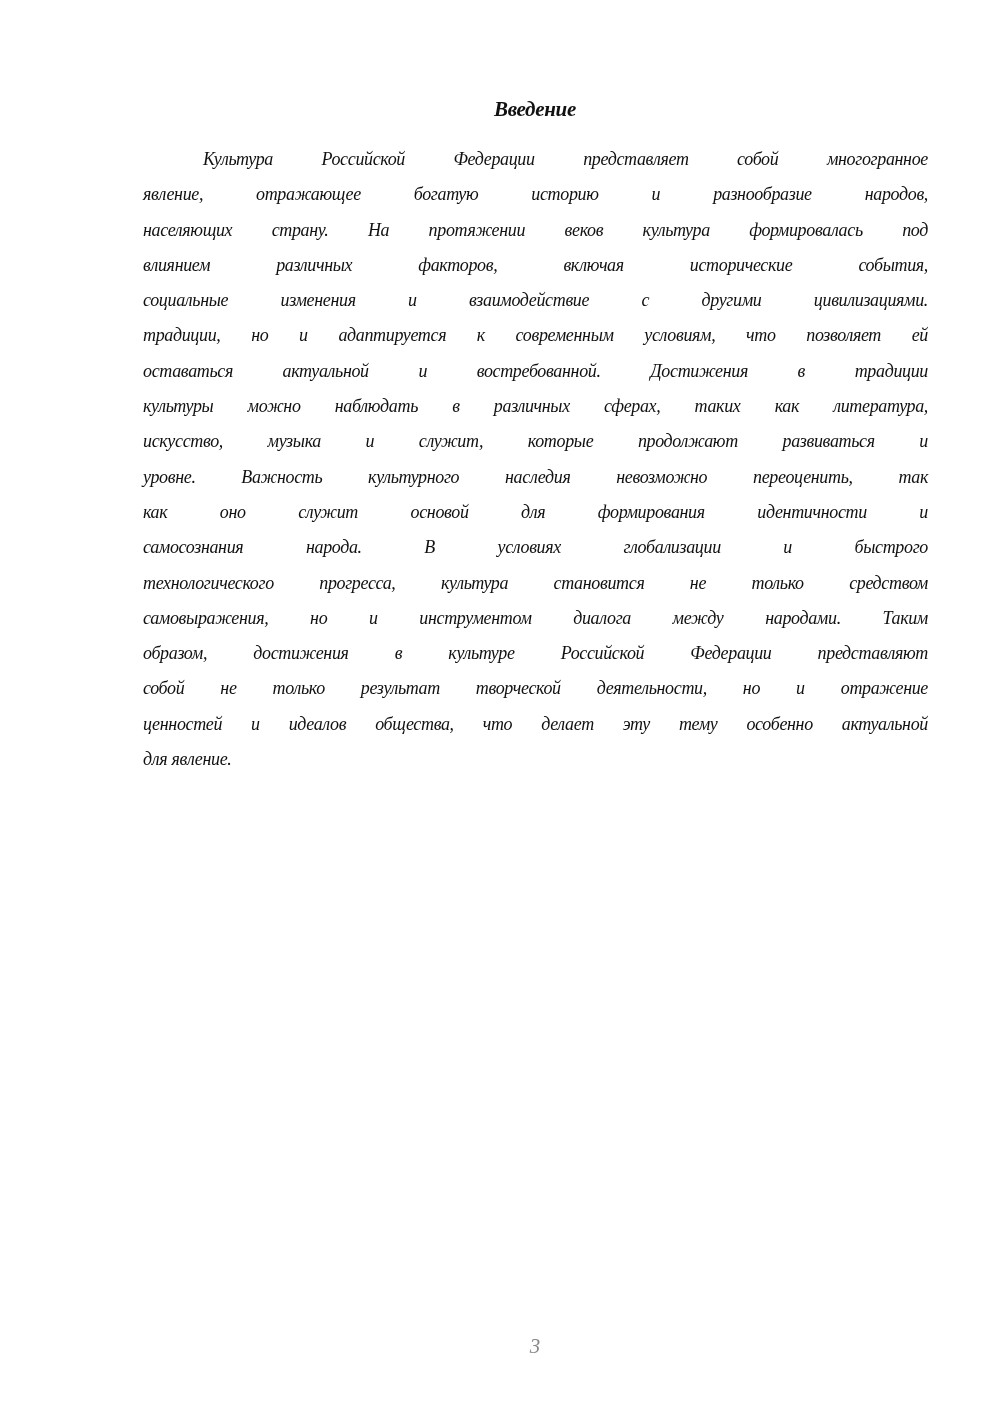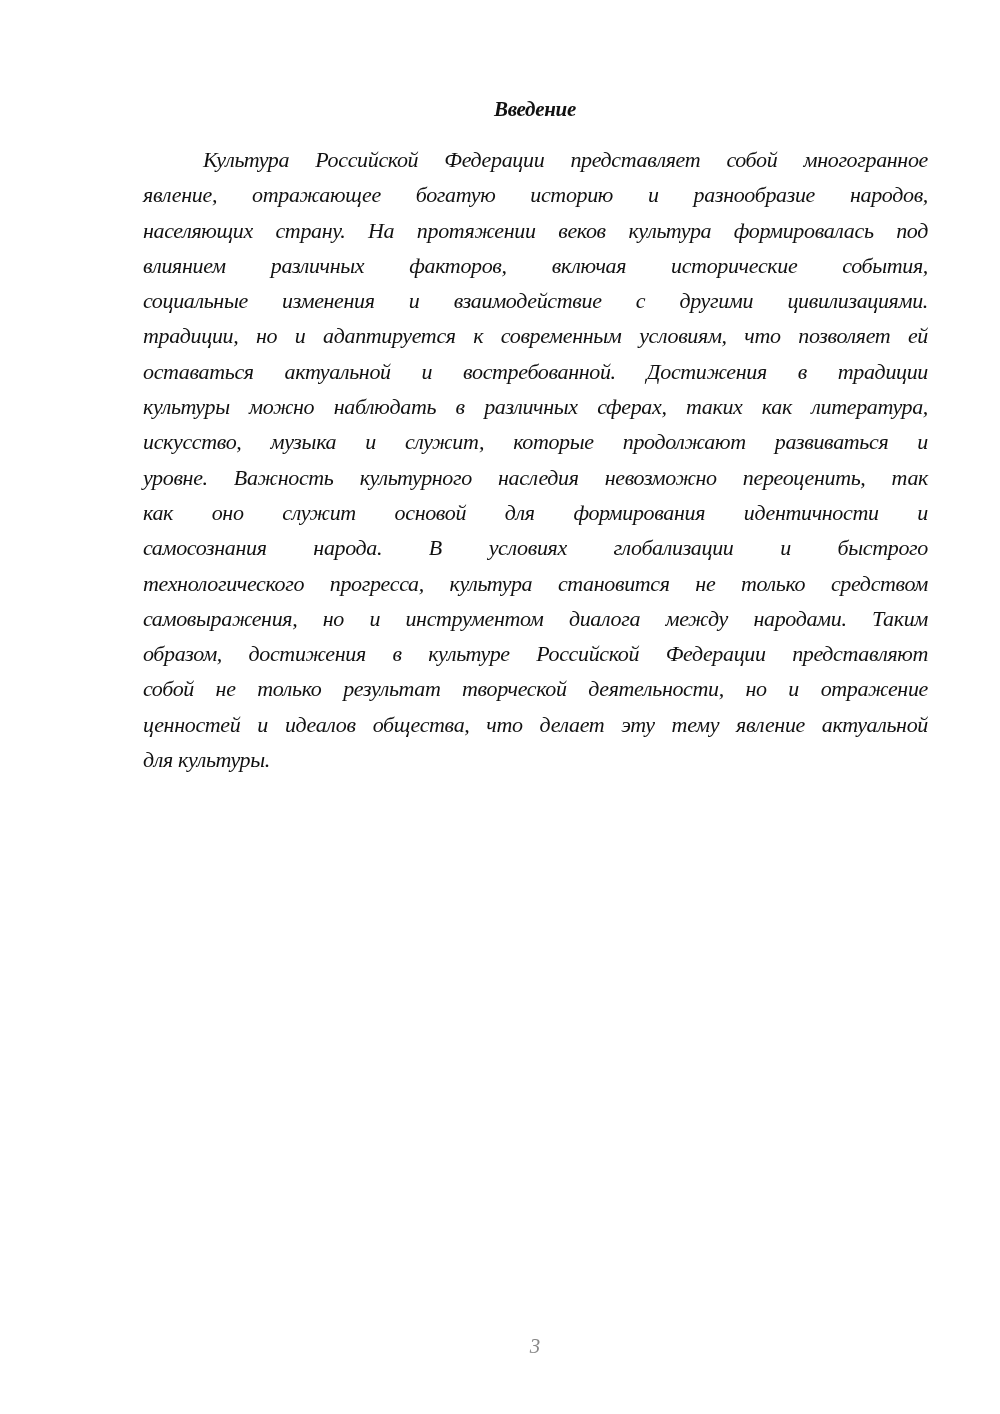--- a/index.html
+++ b/index.html
@@ -32,21 +32,21 @@
       font-weight: bold;
       font-size: 21px;
       letter-spacing: -0.3px;
       margin: 0;
     }
     .body-text {
       position: absolute;
       top: 142px;
       left: 143px;
       width: 785px;
-      font-size: 22px;
+      font-size: 18px;
       line-height: 35.3px;
       margin: 0;
     }
     .line {
       display: block;
       text-align: justify;
       text-align-last: justify;
       white-space: nowrap;
       height: 35.3px;
       letter-spacing: -0.35px;
@@ -85,18 +85,18 @@
     <span class="line">оставаться актуальной и востребованной. Достижения в традиции</span>
     <span class="line">культуры можно наблюдать в различных сферах, таких как литература,</span>
     <span class="line">искусство, музыка и служит, которые продолжают развиваться и</span>
     <span class="line">уровне. Важность культурного наследия невозможно переоценить, так</span>
     <span class="line">как оно служит основой для формирования идентичности и</span>
     <span class="line">самосознания народа. В условиях глобализации и быстрого</span>
     <span class="line">технологического прогресса, культура становится не только средством</span>
     <span class="line">самовыражения, но и инструментом диалога между народами. Таким</span>
     <span class="line">образом, достижения в культуре Российской Федерации представляют</span>
     <span class="line">собой не только результат творческой деятельности, но и отражение</span>
-    <span class="line">ценностей и идеалов общества, что делает эту тему явление актуальной</span>
-    <span class="line last">для культуры.</span>
+    <span class="line">ценностей и идеалов общества, что делает эту тему особенно актуальной</span>
+    <span class="line last">для явление.</span>
   </div>
 
   <div class="page-number">3</div>
 </div>
 
 </body></html>

